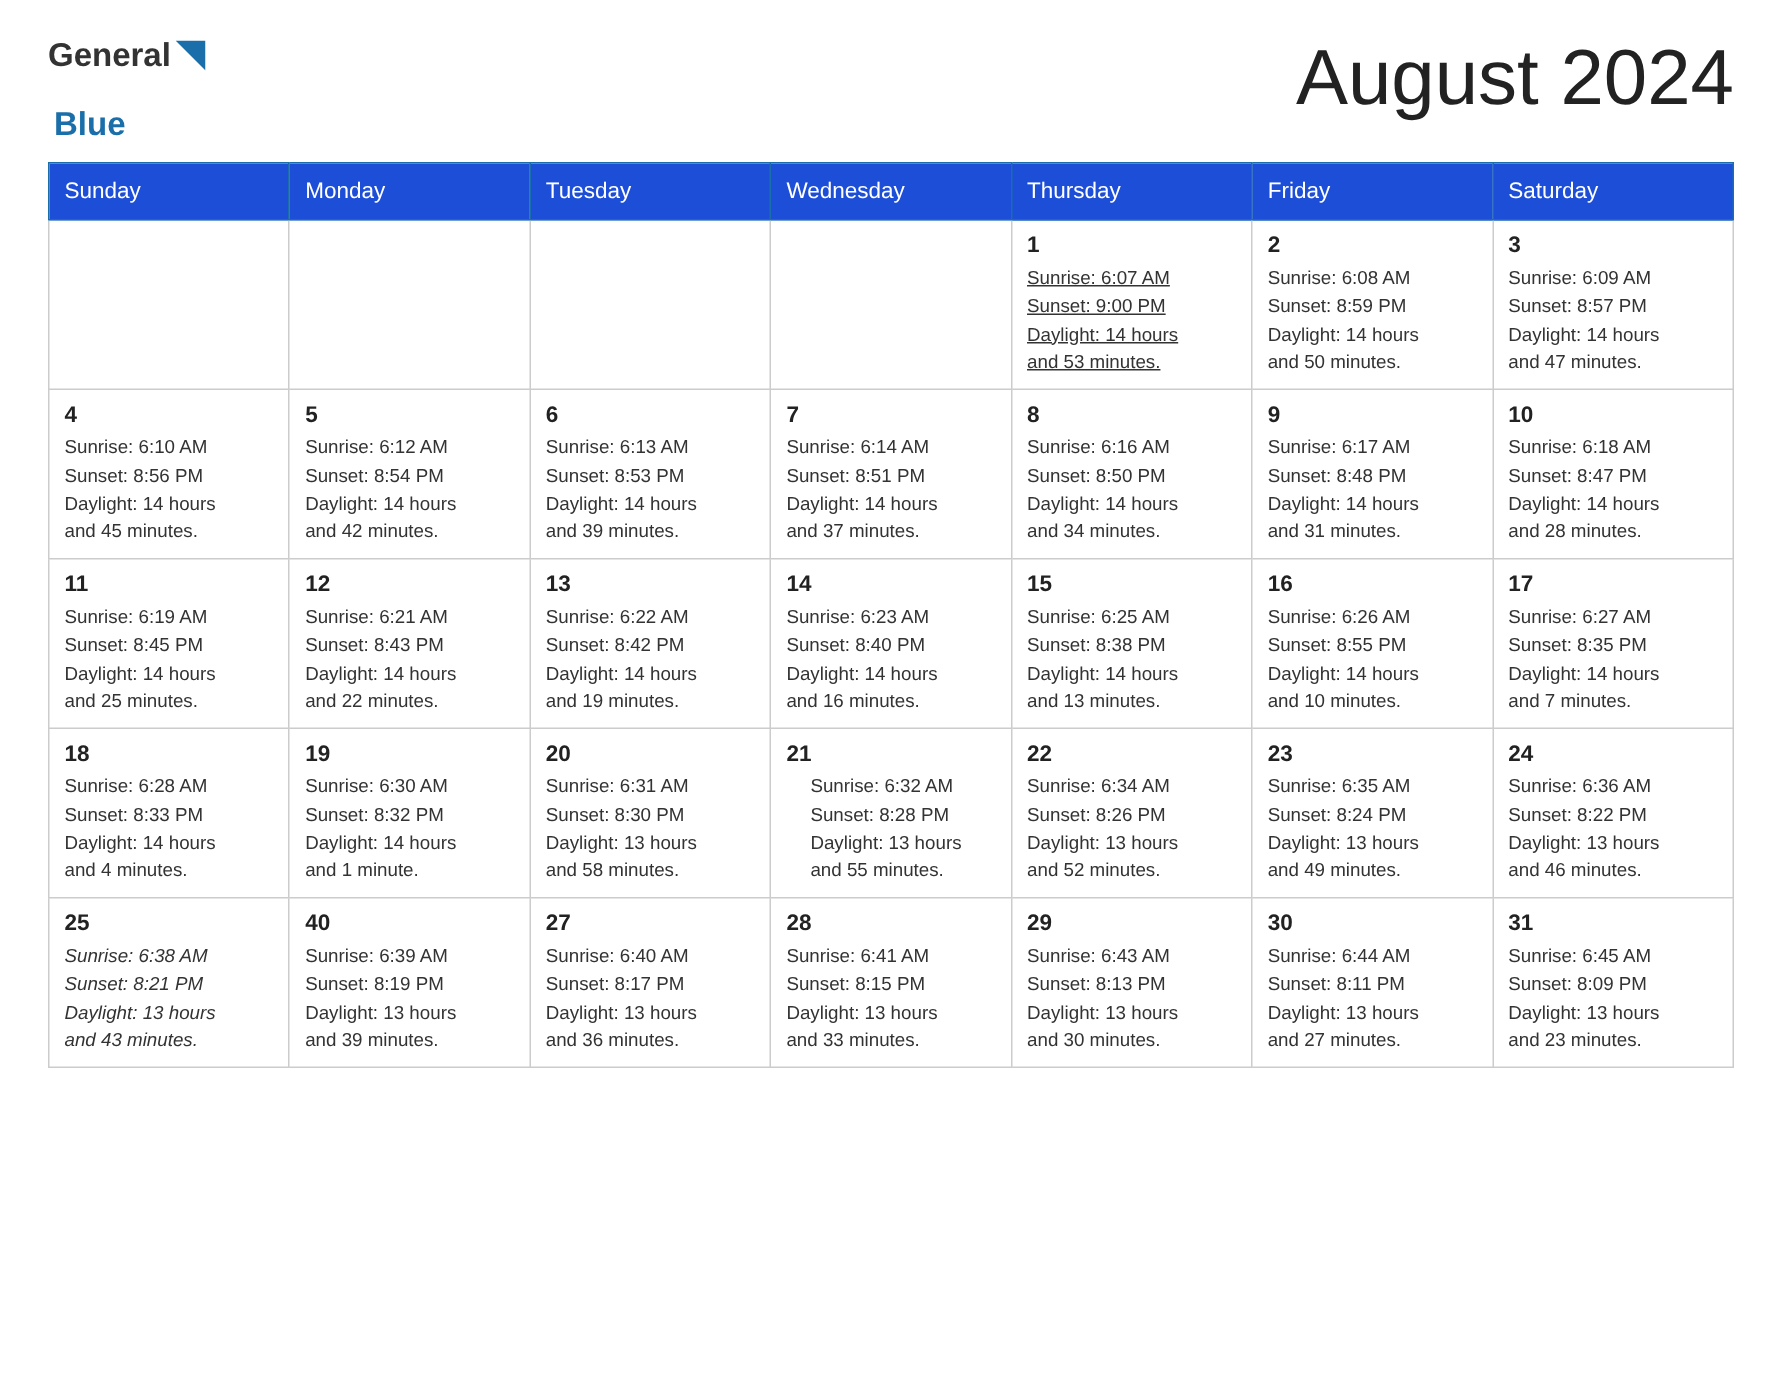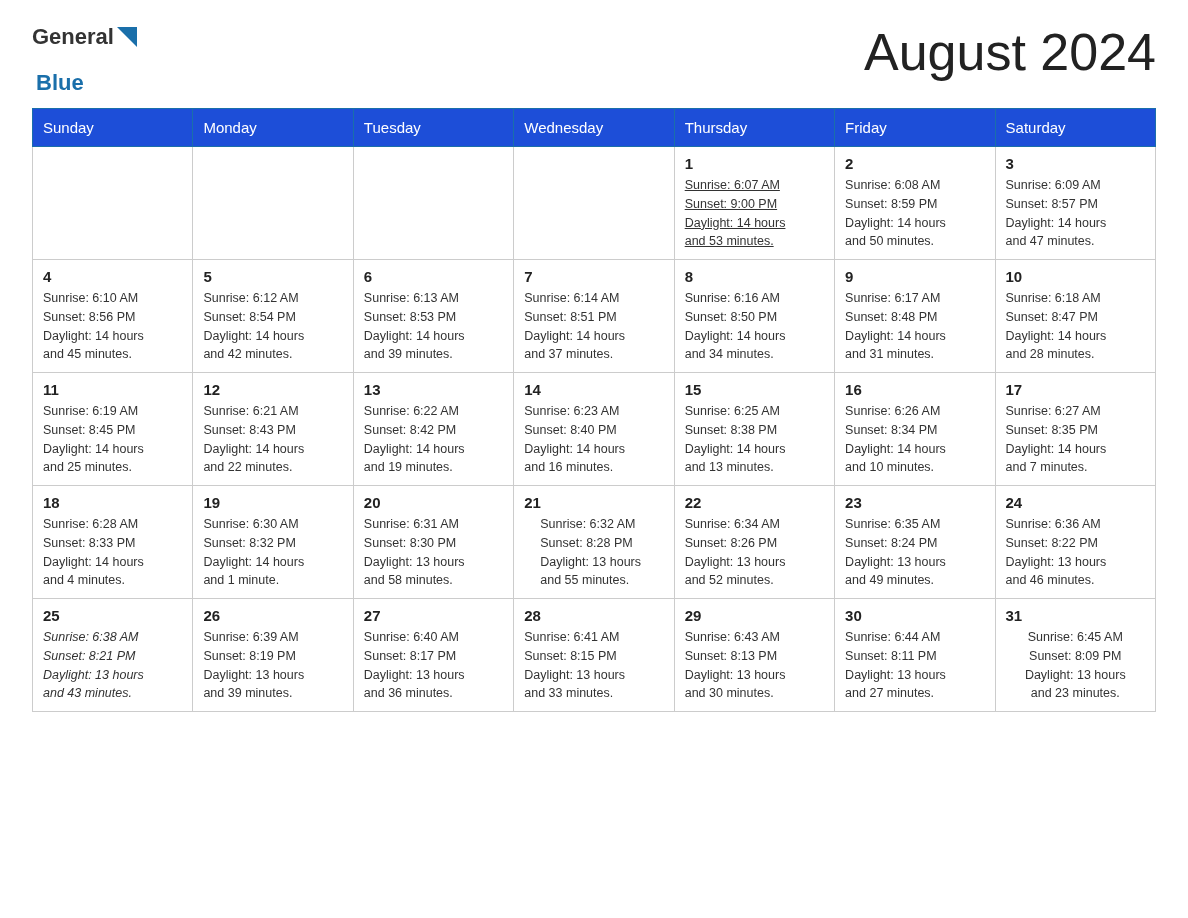--- a/index.html
+++ b/index.html
@@ -235,21 +235,21 @@
         <td>
           <span class="day-number">15</span>
           <div class="day-info" style="white-space: pre-line;">Sunrise: 6:25 AM
 Sunset: 8:38 PM
 Daylight: 14 hours
 and 13 minutes.</div>
         </td>
         <td>
           <span class="day-number">16</span>
           <div class="day-info" style="white-space: pre-line;">Sunrise: 6:26 AM
-Sunset: 8:34 PM
+Sunset: 8:55 PM
 Daylight: 14 hours
 and 10 minutes.</div>
         </td>
         <td>
           <span class="day-number">17</span>
           <div class="day-info" style="white-space: pre-line;">Sunrise: 6:27 AM
 Sunset: 8:35 PM
 Daylight: 14 hours
 and 7 minutes.</div>
         </td>
@@ -307,21 +307,21 @@
       </tr>
       <tr>
         <td>
           <span class="day-number">25</span>
           <div class="day-info" style="white-space: pre-line; font-style: italic;">Sunrise: 6:38 AM
 Sunset: 8:21 PM
 Daylight: 13 hours
 and 43 minutes.</div>
         </td>
         <td>
-          <span class="day-number">26</span>
+          <span class="day-number">40</span>
           <div class="day-info" style="white-space: pre-line;">Sunrise: 6:39 AM
 Sunset: 8:19 PM
 Daylight: 13 hours
 and 39 minutes.</div>
         </td>
         <td>
           <span class="day-number">27</span>
           <div class="day-info" style="white-space: pre-line;">Sunrise: 6:40 AM
 Sunset: 8:17 PM
 Daylight: 13 hours
@@ -343,20 +343,20 @@
         </td>
         <td>
           <span class="day-number">30</span>
           <div class="day-info" style="white-space: pre-line;">Sunrise: 6:44 AM
 Sunset: 8:11 PM
 Daylight: 13 hours
 and 27 minutes.</div>
         </td>
         <td>
           <span class="day-number">31</span>
-          <div class="day-info" style="white-space: pre-line; text-align: center;">Sunrise: 6:45 AM
+          <div class="day-info" style="white-space: pre-line;">Sunrise: 6:45 AM
 Sunset: 8:09 PM
 Daylight: 13 hours
 and 23 minutes.</div>
         </td>
       </tr>
     </tbody>
 </table>
 
 </body></html>

